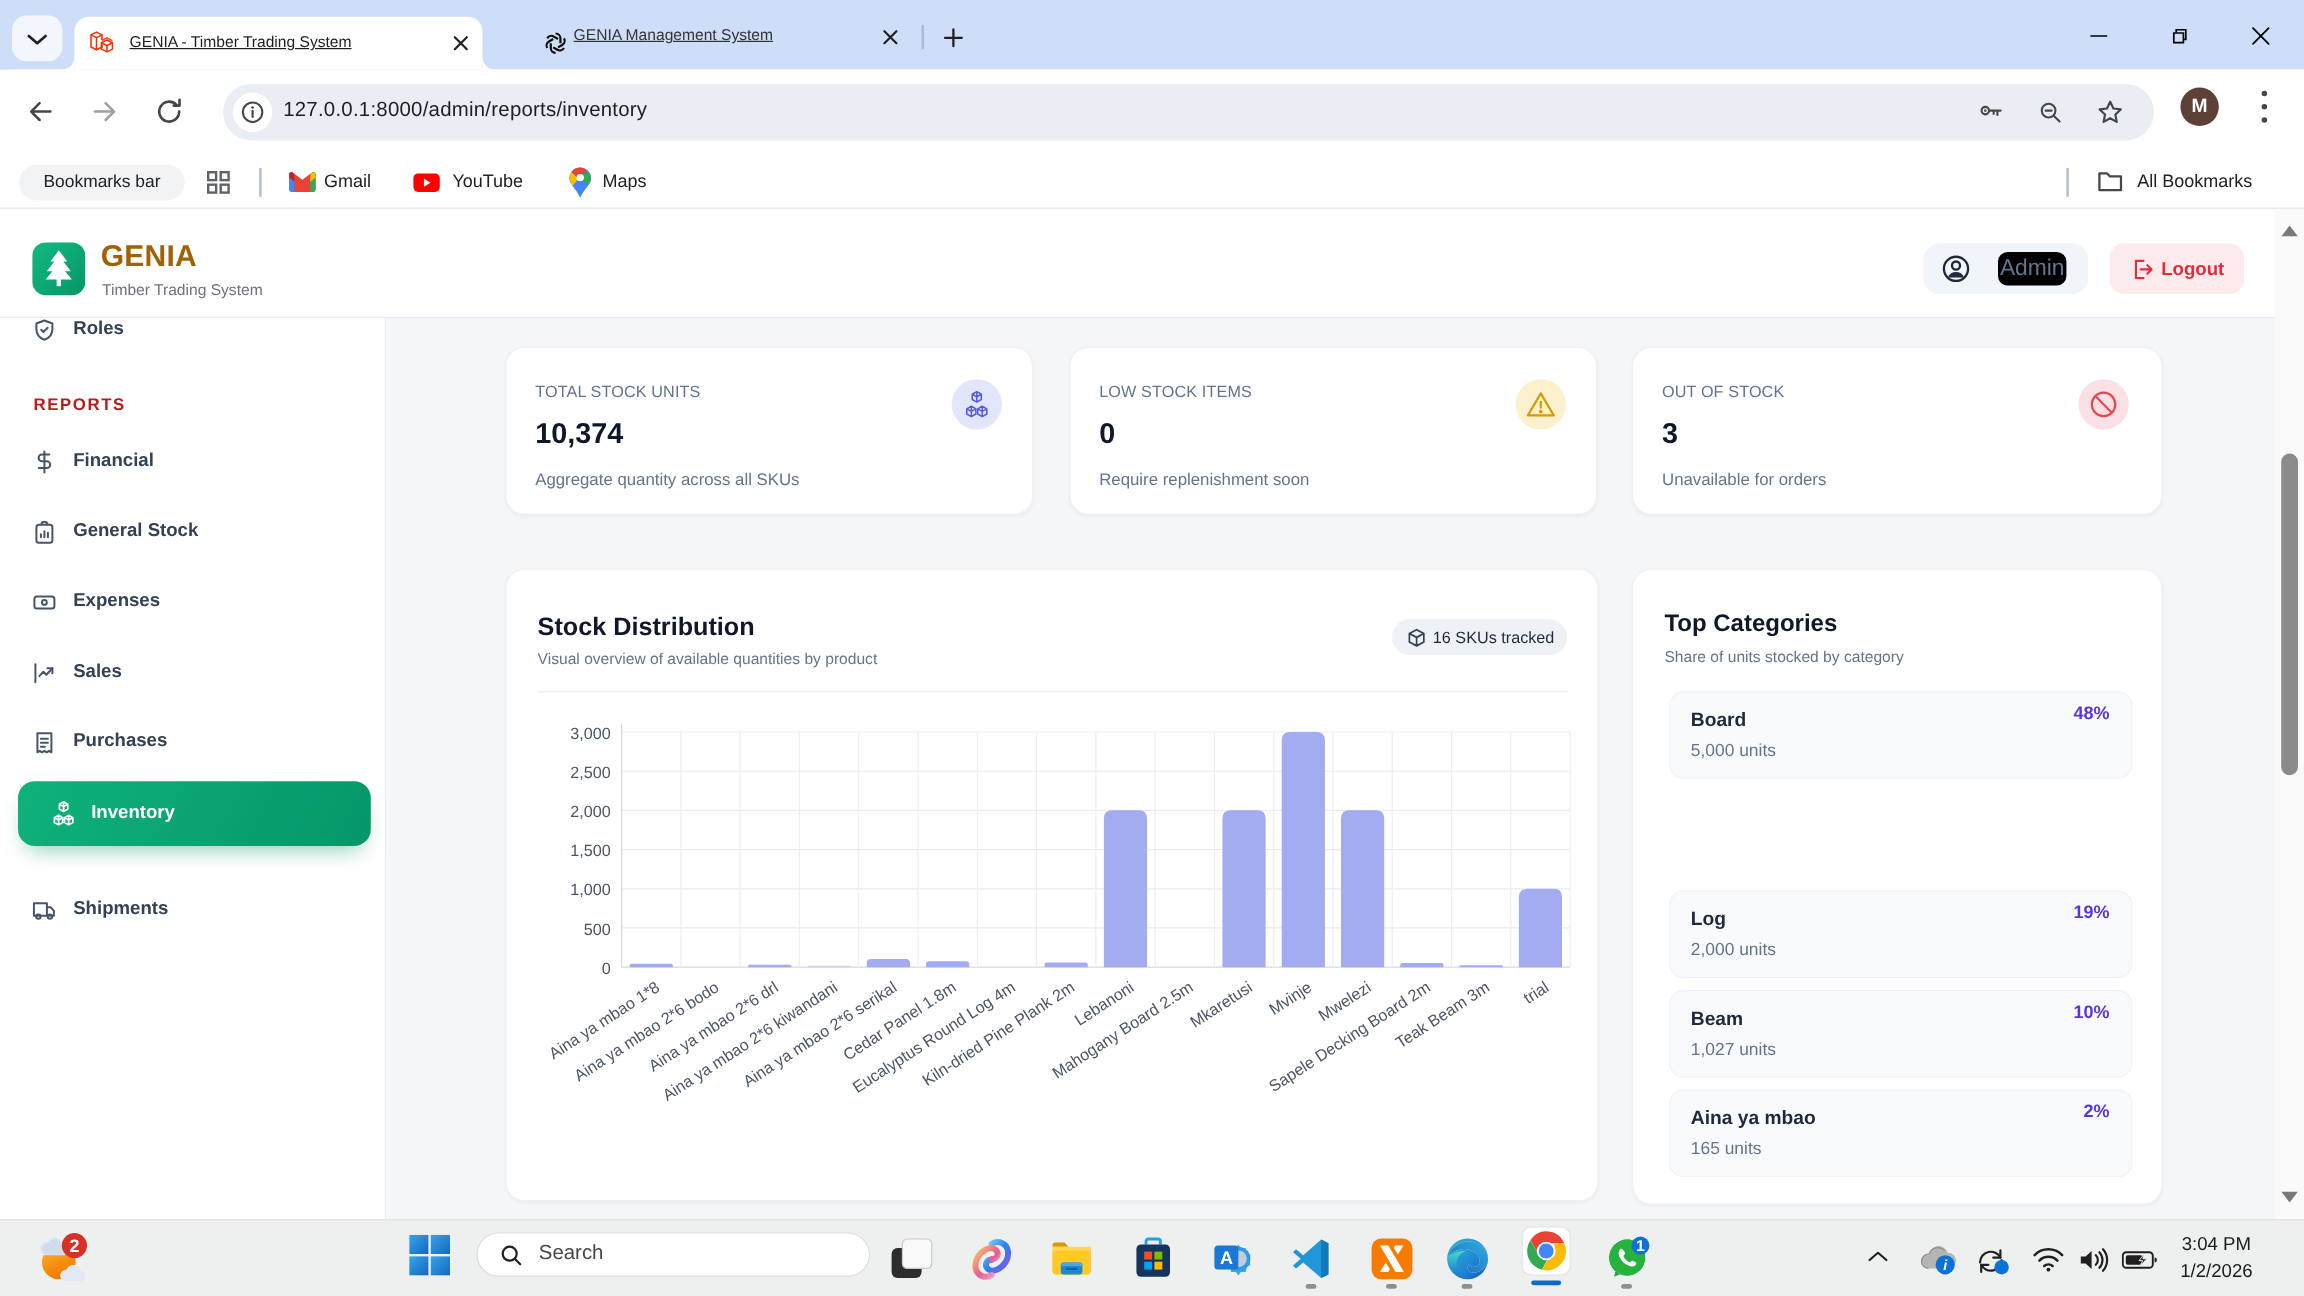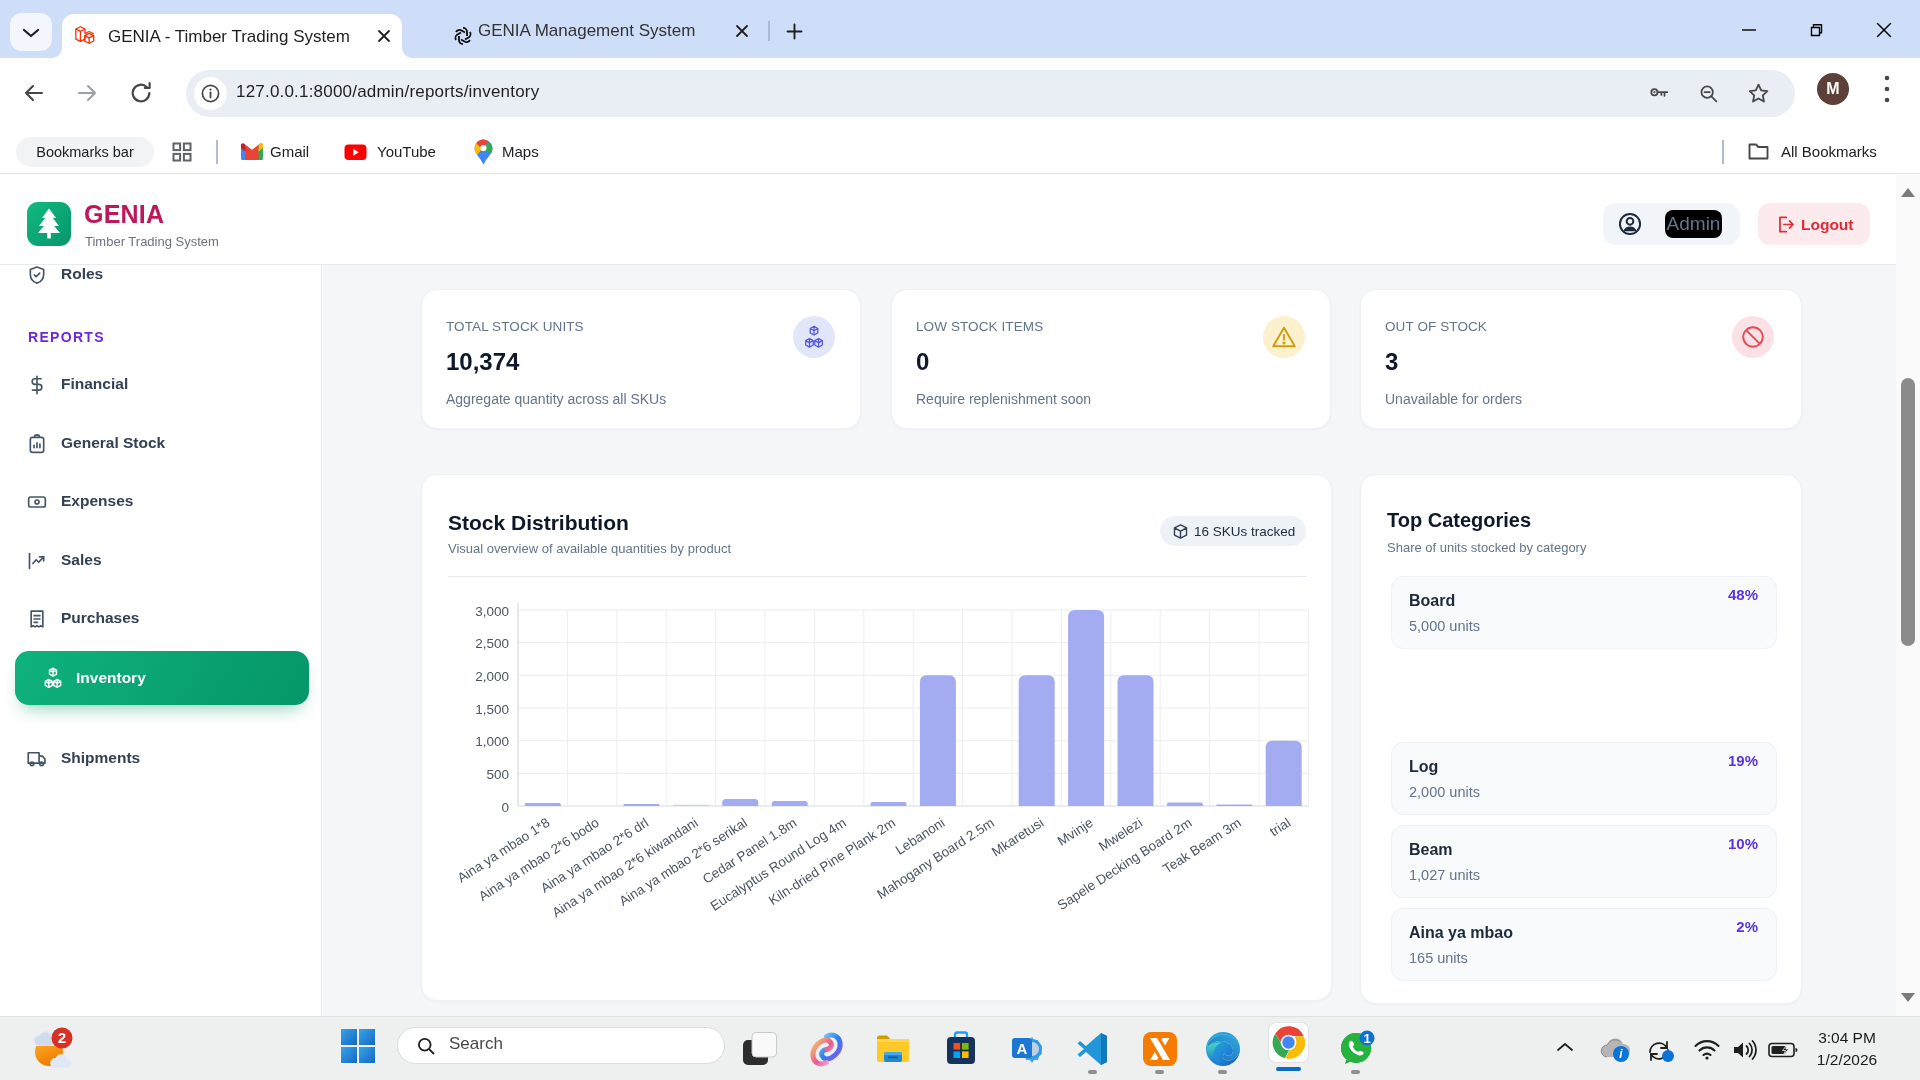--- a/index.html
+++ b/index.html
@@ -8,55 +8,55 @@
   body { position:relative; background:#fff; }
 
   
   #tabstrip { left:0; top:0; width:1920px; height:58px; background:#cfdef8; }
   #chevbtn { left:10px; top:13px; width:42px; height:38px; background:rgba(255,255,255,.75); border-radius:12px; }
   #tab1 { left:62px; top:14px; width:340px; height:44px; background:#fff; border-radius:12px 12px 0 0; }
   #tab1::before { content:''; position:absolute; left:-10px; bottom:0; width:10px; height:10px;
      background:radial-gradient(circle at 0 0, rgba(0,0,0,0) 9.5px, #fff 10px); }
   #tab1::after { content:''; position:absolute; right:-10px; bottom:0; width:10px; height:10px;
      background:radial-gradient(circle at 100% 0, rgba(0,0,0,0) 9.5px, #fff 10px); }
-  .tabtitle { font-size:17px; color:#1f1f1f; white-space:nowrap; }
+  .tabtitle { font-size:13px; color:#1f1f1f; white-space:nowrap;text-decoration:underline; }
   .favicon { width:22px; height:22px; }
 
   
   #toolbar { left:0; top:58px; width:1920px; height:72px; background:#fff; border-radius:14px 0 0 0; }
   #omnibox { left:186px; top:12px; width:1609px; height:47px; background:#e9edf4; border-radius:24px; }
   #infocirc { left:8px; top:7px; width:33px; height:33px; background:#fff; border-radius:50%; }
   #urltext { left:50px; top:12px; font-size:17px; color:#1f1f1f; letter-spacing:0.2px;}
 
   
   #bookbar { left:0; top:130px; width:1920px; height:44px; background:#fff; border-bottom:1px solid #dde0e4; }
   #bblabel { left:16px; top:7px; width:138px; height:30px; background:#f1f3f4; border-radius:15px;
      font-size:14.5px; color:#202124; line-height:30px; text-align:center;}
   .bktext { font-size:15px; color:#202124; top:13px; }
 
   
   #pageheader { left:0; top:174px; width:1920px; height:91px; background:#fff; border-bottom:1px solid #e7eaee; }
   #applogo { left:27px; top:28px; width:44px; height:44px; border-radius:11px;
       background:linear-gradient(135deg,#12b980,#059669); }
-  #apptitle { left:84px; top:26px; font-size:25px; font-weight:bold; color:#be185d; letter-spacing:0.2px;}
+  #apptitle { left:84px; top:26px; font-size:25px; font-weight:bold; color:#a16207; letter-spacing:0.2px;}
   #appsub  { left:85px; top:60px; font-size:13px; color:#6b7280; }
   #adminpill { left:1603px; top:29px; width:137px; height:42px; background:#f1f5f9; border-radius:13px; }
   #adminbox { left:62px; top:7px; width:57px; height:28px; background:#000000; border-radius:8px;
       font-size:19px; color:#64748b; line-height:28px; text-align:center; }
   #logoutbtn { left:1758px; top:29px; width:112px; height:42px; background:#fdeaec; border-radius:12px; }
   #logouttext { left:43px; top:13px; font-size:15.5px; font-weight:bold; color:#e02d3c; }
 
   
   #sidebar { left:0; top:265px; width:322px; height:751px; background:#fff; border-right:1px solid #e7eaee; }
   .navitem { left:0; width:322px; height:40px; }
   .navicon { left:27px; top:0px; width:20px; height:20px; }
   .navtext { left:61px; top:0px; font-size:15.5px; font-weight:bold; color:#334155; }
   #navactive { left:15px; top:386px; width:294px; height:54px; border-radius:14px;
       background:linear-gradient(120deg,#0fb27c,#059669); box-shadow:0 10px 18px -8px rgba(5,150,105,.5); }
-  #reportslbl { left:28px; top:64px; font-size:14px; font-weight:bold; color:#6d28d9; letter-spacing:1.3px; }
+  #reportslbl { left:28px; top:64px; font-size:14px; font-weight:bold; color:#b91c1c; letter-spacing:1.3px; }
 
   
   #main { left:323px; top:265px; width:1573px; height:751px; background:#f5f6f8; }
   .card { position:absolute; background:#fff; border:1px solid #f0f1f4; border-radius:16px;
       box-shadow:0 1px 3px rgba(15,23,42,.04); }
   .statlabel { left:24px; top:29px; font-size:13.5px; color:#64748b; letter-spacing:0.1px; }
   .statnum { left:24px; top:58px; font-size:24px; font-weight:bold; color:#0f172a; }
   .statsub { left:24px; top:101px; font-size:14px; color:#64748b; }
   .staticon { left:371px; top:26px; width:42px; height:42px; border-radius:50%; }
 

